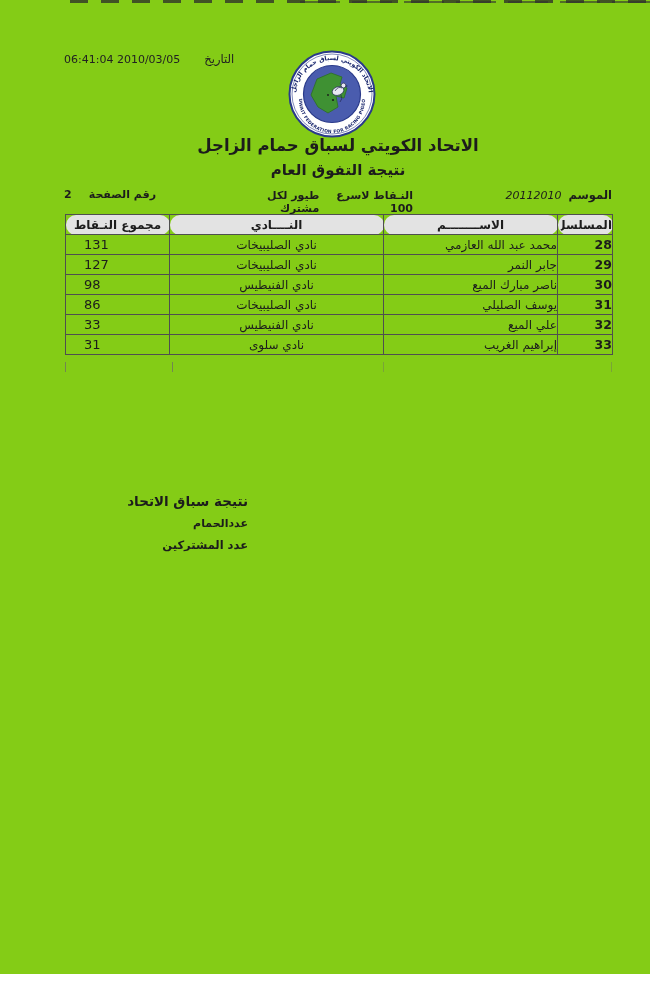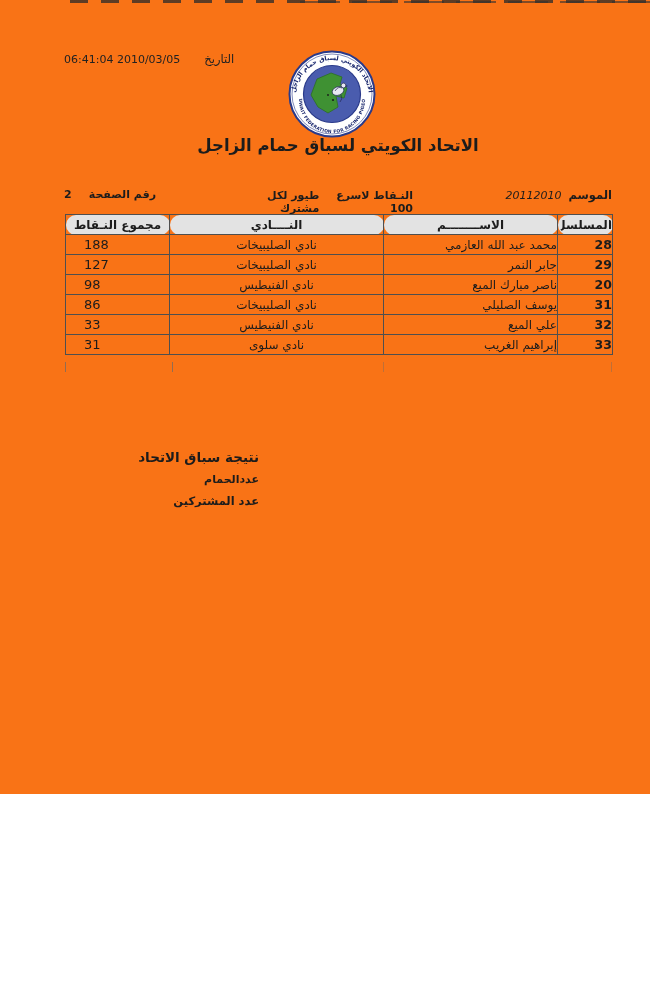--- a/index.html
+++ b/index.html
@@ -1,19 +1,19 @@
 <!DOCTYPE html>
 <html lang="ar"><head>
 <meta charset="utf-8">
 <style>
   * { margin:0; padding:0; box-sizing:border-box; }
   body { background:#ffffff; font-family:"DejaVu Sans", sans-serif; }
   .page {
-    position:relative; width:650px; height:794px;
-    background:#f97316; color:#1c1c1c; overflow:hidden;
+    position:relative; width:650px; height:974px;
+    background:#84cc16; color:#1c1c1c; overflow:hidden;
     font-family:"DejaVu Sans", sans-serif;
   }
   
   .scan-edge {
     position:absolute; top:0; left:70px; right:0; height:3px; opacity:.75;
     background:
       repeating-linear-gradient(90deg, #2a2a2a 0 18px, transparent 18px 31px);
   }
   .scan-edge2 {
     position:absolute; top:1px; left:300px; right:0; height:2px; opacity:.6;
@@ -78,21 +78,21 @@
   td.points { text-align:left; padding-left:18px; direction:ltr; font-size:13px; }
   th.serial-h { text-align:center;margin-left:48px; }
   
   .stub { position:absolute; width:1px; height:10px; background:#6a6a6a; opacity:.7; }
   .stub.s1 { left:65px;  top:362px; }
   .stub.s2 { left:172px; top:362px; }
   .stub.s3 { left:383px; top:362px; opacity:.4; }
   .stub.s4 { left:611px; top:362px; opacity:.4; }
   
   .foot1, .foot2, .foot3 {
-    position:absolute; right:391px; direction:rtl; font-weight:bold; white-space:nowrap;
+    position:absolute; right:402px; direction:rtl; font-weight:bold; white-space:nowrap;margin-top:44px;
   }
   .foot1 { top:449px; font-size:13.5px; }
   .foot2 { top:473px; font-size:11px; }
   .foot3 { top:494px; font-size:11.5px; }
 </style>
 </head>
 <body>
 
 <div class="page">
 
@@ -126,20 +126,21 @@
       <text font-size="6.3" font-weight="bold" fill="#16246b" font-family="DejaVu Sans, sans-serif">
         <textPath href="#arcTop" startOffset="50%" text-anchor="middle">الاتحاد الكويتي لسباق حمام الزاجل</textPath>
       </text>
       <text font-size="4.4" font-weight="bold" fill="#16246b" letter-spacing="0.25" font-family="DejaVu Sans, sans-serif">
         <textPath href="#arcBot" startOffset="50%" text-anchor="middle">KUWAIT FEDERATION FOR RACING PIGEON</textPath>
       </text>
     </svg>
   </div>
 
   <div class="title">الاتحاد الكويتي لسباق حمام الزاجل</div>
+  <div class="subtitle">نتيجة التفوق العام</div>
 
   <div class="season">
     <span>الموسم</span>
     <span class="val">20112010</span>
   </div>
   <div class="result-note">
     <span>النـقاط لاسرع 100</span>
     <span>طيور لكل مشترك</span>
   </div>
   <div class="page-num">
@@ -161,30 +162,30 @@
           <th>الاســــــــم</th>
           <th>النــــادي</th>
           <th>مجموع النـقاط</th>
         </tr>
       </thead>
       <tbody>
         <tr>
           <td class="serial">28</td>
           <td class="name">محمد عبد الله العازمي</td>
           <td class="club">نادي الصليبيخات</td>
-          <td class="points">188</td>
+          <td class="points">131</td>
         </tr>
         <tr>
           <td class="serial">29</td>
           <td class="name">جابر النمر</td>
           <td class="club">نادي الصليبيخات</td>
           <td class="points">127</td>
         </tr>
         <tr>
-          <td class="serial">20</td>
+          <td class="serial">30</td>
           <td class="name">ناصر مبارك الميع</td>
           <td class="club">نادي الفنيطيس</td>
           <td class="points">98</td>
         </tr>
         <tr>
           <td class="serial">31</td>
           <td class="name">يوسف الصليلي</td>
           <td class="club">نادي الصليبيخات</td>
           <td class="points">86</td>
         </tr>

